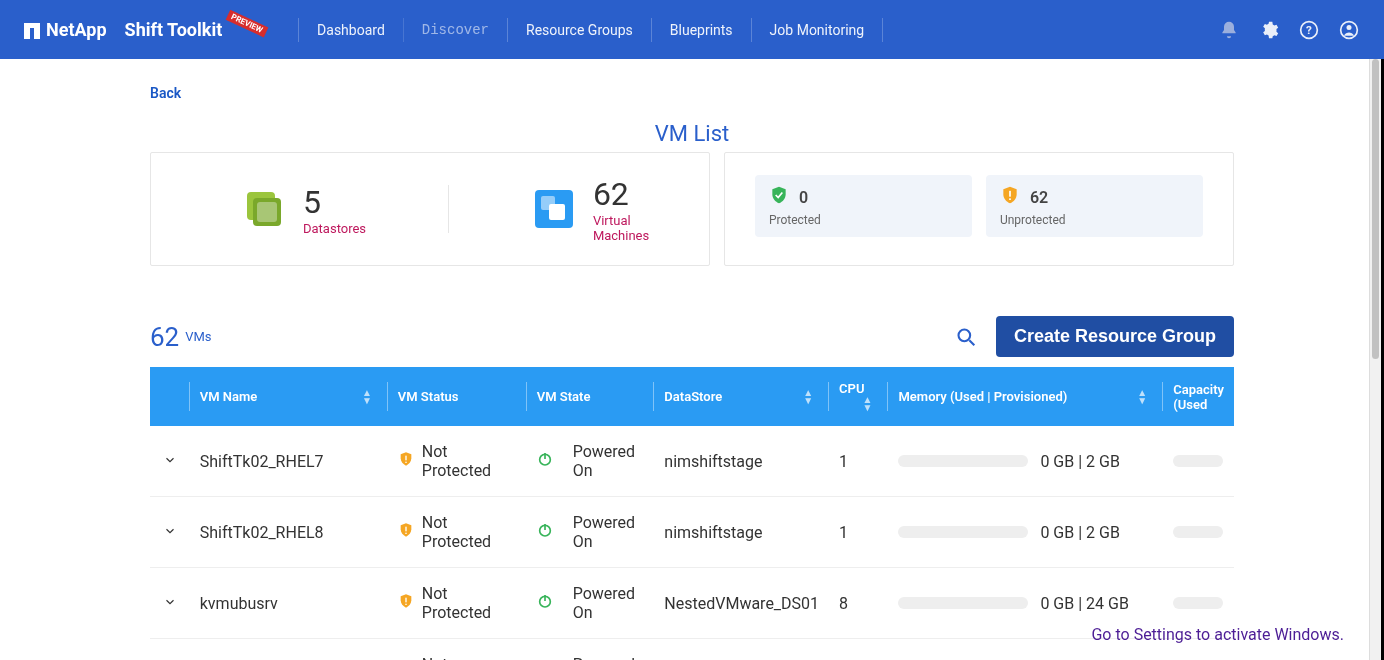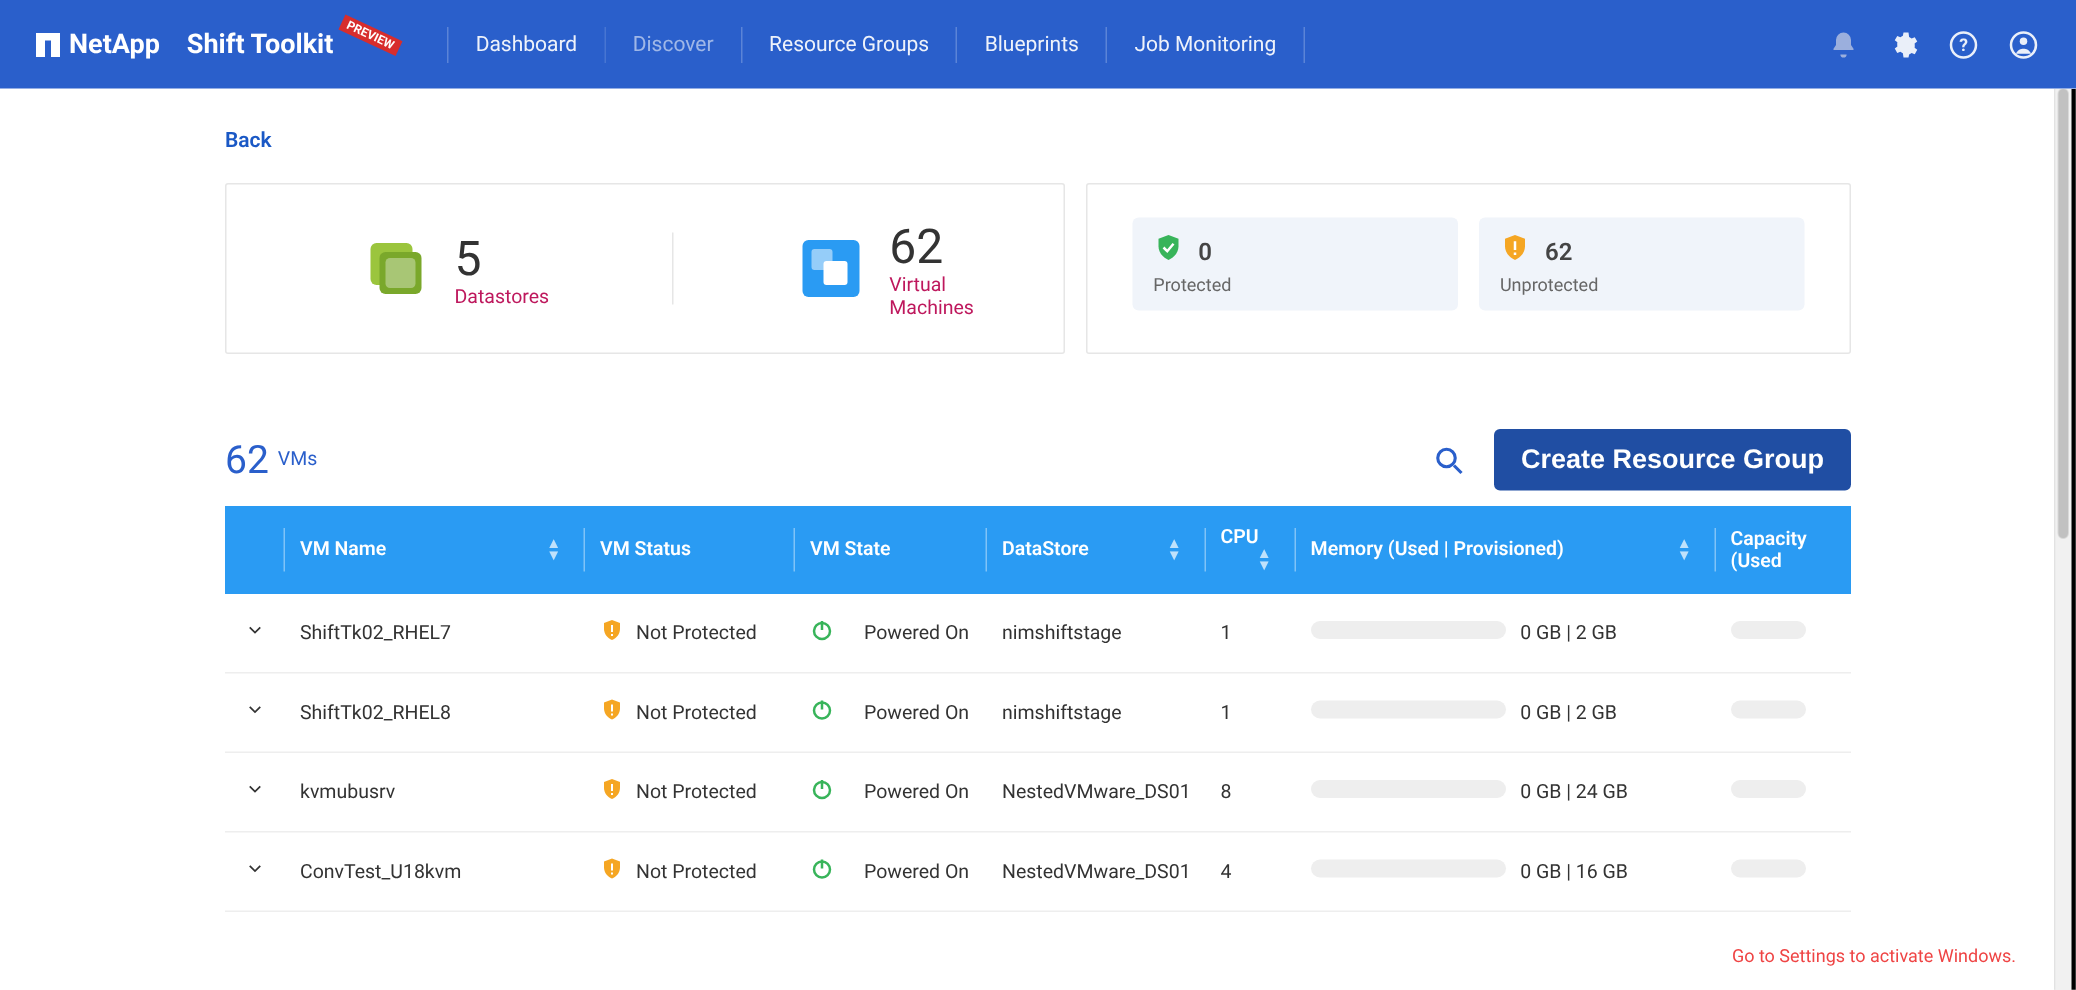--- a/index.html
+++ b/index.html
@@ -7,21 +7,21 @@
   
   
   .topnav { background: #2a5fcb; height: 59px; display: flex; align-items: center; padding: 3px 24px; color: #fff; }
   .brand { display: flex; align-items: center; font-weight: 700; font-size: 18px; margin-right: 18px; }
   .brand-icon { width: 16px; height: 16px; display: inline-block; margin-right: 6px; }
   .brand-icon svg { width: 16px; height: 16px; }
   .appname { font-weight: 700; font-size: 18px; white-space: nowrap; margin-right: 30px; position: relative; display: flex; align-items: center; }
   .preview-badge { display: inline-block; background: #d72d2d; transform: rotate(25deg); font-size: 8px; padding: 1px 4px; margin-left: 4px; position: relative; top: -6px; }
   .navitems { display: flex; align-items: center; }
   .navitem { padding: 0 18px; font-size: 14px; color: #fff; opacity: .92; border-left: 1px solid rgba(255,255,255,.25); height: 24px; display: flex; align-items: center; cursor: pointer; }
-  .navitem.active { opacity: .55; }
+  .navitem.active { opacity: .55; font-family: Liberation Mono, monospace; }
   .nav-right { margin-left: auto; display: flex; align-items: center; gap: 18px; }
   .nav-right .icon-btn { width: 22px; height: 22px; display: flex; align-items: center; justify-content: center; cursor: pointer; }
   .nav-right svg { width: 20px; height: 20px; fill: #fff; opacity: .9; }
   .nav-right .bell svg { fill: #a8b8e0; }
 
   
   .page { padding: 24px 150px 0 150px; }
   .backlink { color: #1a58c5; font-weight: 600; font-size: 14px; cursor: pointer; margin-bottom: 20px; display: inline-block; }
   .page-title { text-align: center; color: #2a5fcb; font-size: 22px; font-weight: 400; margin-bottom: 6px; }
   .subtitle { text-align: center; font-size: 13px; color: #555; margin-bottom: 28px; }
@@ -51,32 +51,32 @@
   .search-ico { width: 24px; height: 24px; display: flex; align-items: center; justify-content: center; cursor: pointer; }
   .search-ico svg { width: 20px; height: 20px; stroke: #2a5fcb; fill: none; stroke-width: 2.5; }
   .create-btn { background: #204ea3; color: #fff; border: none; border-radius: 4px; padding: 10px 18px; font-size: 18px; font-weight: 600; cursor: pointer; }
   
   table { width: 100%; border-collapse: collapse; }
   thead tr { background: #2a9bf3; color: #fff; }
   th { text-align: left; padding: 14px 10px; font-size: 13px; font-weight: 600; position: relative; }
   th .sort { float: right; opacity: .7; font-size: 10px; line-height: 8px; cursor: pointer; margin-right: 6px; }
   th .sep { position: absolute; right: 0; top: 25%; height: 50%; width: 1px; background: rgba(255,255,255,.4); }
   tbody tr { border-bottom: 1px solid #eee; }
-  td { padding: 16px 10px; font-size: 13px; vertical-align: middle; }
+  td { padding: 16px 10px; font-size: 16px; vertical-align: middle; }
   td.chev { width: 40px; text-align: center; cursor: pointer; color: #333; }
   td.chev svg { width: 14px; height: 14px; }
   .status-cell { display: flex; align-items: center; gap: 8px; }
   .state-cell { display: flex; align-items: center; gap: 20px; }
   .bar-bg { width: 130px; height: 12px; background: #eee; border-radius: 6px; display: inline-block; }
   .cap-bar { width: 50px; height: 12px; background: #eee; border-radius: 6px; display: inline-block; }
 
   
   .watermark { position: fixed; right: 40px; bottom: 16px; text-align: left; color: #8a8a8a; pointer-events: none; }
   .watermark .wm1 { font-size: 20px; color: #7a7a7a; }
-  .watermark .wm2 { font-size: 12px; color: #ef4444; }
+  .watermark .wm2 { font-size: 16px; color: #4c1d95; }
   
   .scroll-edge { position: fixed; right: 0; top: 59px; width: 3px; height: 601px; background: #000; }
   .inner-edge { position: fixed; right: 3px; top: 59px; width: 12px; height: 601px; background: #f1f1f1; border-left:1px solid #ddd; }
   .thumb { position: absolute; left:2px; right:2px; top:0; height:300px; background:#c1c1c1; border-radius:4px; }
 </style>
 </head>
 <body>
 
 <div class="topnav">
   <div class="brand">
@@ -123,20 +123,21 @@
           <circle cx="12" cy="12" r="10" fill="none" stroke="#fff" stroke-width="2"></circle>
           <circle cx="12" cy="9" r="3" fill="#fff"></circle>
           <path d="M6 19c1-3 4-4 6-4s5 1 6 4" fill="#fff"></path>
         </svg>
     </span>
   </div>
 </div>
 
 <div class="page">
   <a class="backlink">Back</a>
+  <div class="page-title">VM List</div>
 
   <div class="cards">
     <div class="card stats">
       <div class="stat-cell" style="margin-left:40px;">
         <span class="stat-ico">
           <svg width="46" height="46" viewBox="0 0 46 46">
               <rect x="6" y="6" width="28" height="28" rx="4" fill="#9bc53d"></rect>
               <rect x="12" y="12" width="28" height="28" rx="4" fill="#7aa82b"></rect>
               <rect x="16" y="16" width="20" height="20" rx="3" fill="#fff" opacity=".35"></rect>
             </svg>

